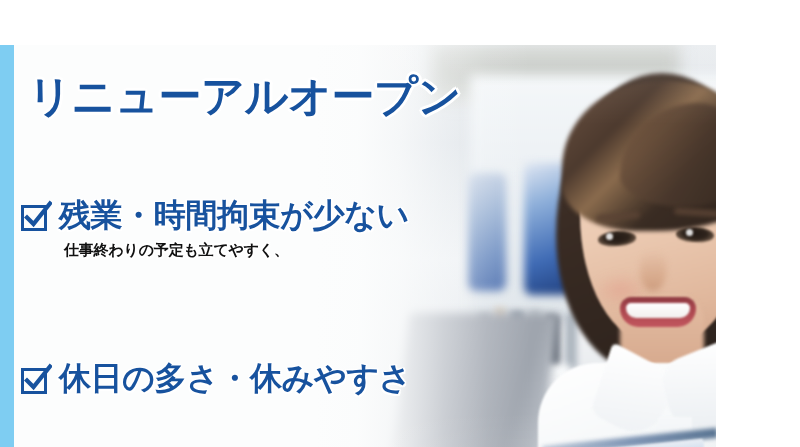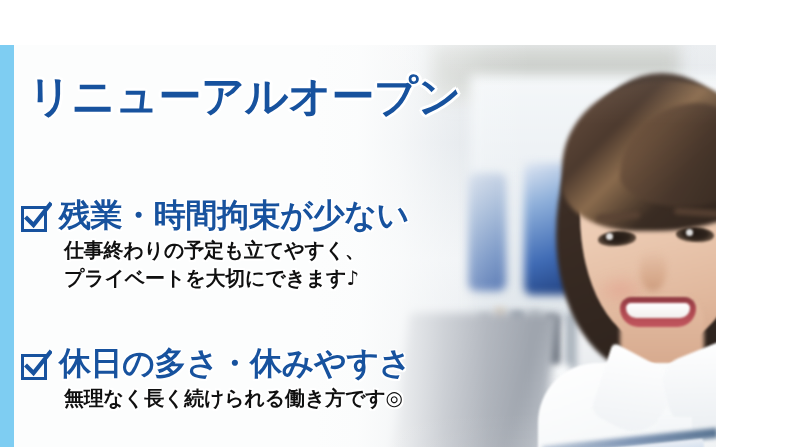--- a/index.html
+++ b/index.html
@@ -274,25 +274,25 @@
     white-space: nowrap;
     text-shadow:
        2px 0 0 #fff, -2px 0 0 #fff, 0 2px 0 #fff, 0 -2px 0 #fff,
        2px 2px 0 #fff, -2px 2px 0 #fff, 2px -2px 0 #fff, -2px -2px 0 #fff,
        3px 0 0 #fff, -3px 0 0 #fff, 0 3px 0 #fff, 0 -3px 0 #fff;
   }
   .headline .hl-line { display: block; }
 
   .block { position: absolute; left: 20px; }
   .block.b1 { top: 152px; }
-  .block.b2 { top: 300px; }
+  .block.b2 { top: 315px; }
 
   .block-head {
     display: flex;
-    align-items: flex-end;
+    align-items: center;
     gap: 7px;
     white-space: nowrap;
   }
   .chk {
     flex: 0 0 auto;
     width: 32px; height: 32px;
     position: relative;
     margin-top: 2px;
   }
   .chk svg { display:block; }
@@ -318,21 +318,21 @@
     white-space: nowrap;
     text-shadow:
        1.5px 0 0 #fff, -1.5px 0 0 #fff, 0 1.5px 0 #fff, 0 -1.5px 0 #fff,
        1.5px 1.5px 0 #fff, -1.5px 1.5px 0 #fff, 1.5px -1.5px 0 #fff, -1.5px -1.5px 0 #fff;
   }
   .body-black {
     margin-left: 44px;
     margin-top: 3px;
     color: #101010;
     font-weight: 700;
-    font-size: 20px;
+    font-size: 15px;
     line-height: 28px;
     letter-spacing: -0.2px;
     white-space: nowrap;
     text-shadow:
        1.6px 0 0 #fff, -1.6px 0 0 #fff, 0 1.6px 0 #fff, 0 -1.6px 0 #fff,
        1.6px 1.6px 0 #fff, -1.6px 1.6px 0 #fff, 1.6px -1.6px 0 #fff, -1.6px -1.6px 0 #fff;
   }
   .body-black .bl-line { display: block; }
 </style>
 </head>
@@ -409,33 +409,29 @@
         <span class="chk">
           <svg width="32" height="32" viewBox="0 0 32 32" aria-hidden="true">
             <rect x="2.5" y="6.5" width="23" height="23" fill="none" stroke="#17529e" stroke-width="3"></rect>
             <path d="M7 17.5 L13.5 24 L30 3.5" fill="none" stroke="#17529e" stroke-width="4.2" stroke-linecap="square" stroke-linejoin="miter"></path>
           </svg>
         </span>
         <span class="block-title">残業・時間拘束が少ない</span>
       </div>
       <div class="body-black">
         <span class="bl-line">仕事終わりの予定も立てやすく、</span>
-        <span class="bl-line">プライベートを大切にできます♪</span>
       </div>
     </div>
 
     <div class="block b2">
       <div class="block-head">
         <span class="chk">
           <svg width="32" height="32" viewBox="0 0 32 32" aria-hidden="true">
             <rect x="2.5" y="6.5" width="23" height="23" fill="none" stroke="#17529e" stroke-width="3"></rect>
             <path d="M7 17.5 L13.5 24 L30 3.5" fill="none" stroke="#17529e" stroke-width="4.2" stroke-linecap="square" stroke-linejoin="miter"></path>
           </svg>
         </span>
         <span class="block-title">休日の多さ・休みやすさ</span>
       </div>
-      <div class="body-black">
-        <span class="bl-line">無理なく長く続けられる働き方です◎</span>
-      </div>
     </div>
 
   </div>
 </div>
 
 </body></html>

